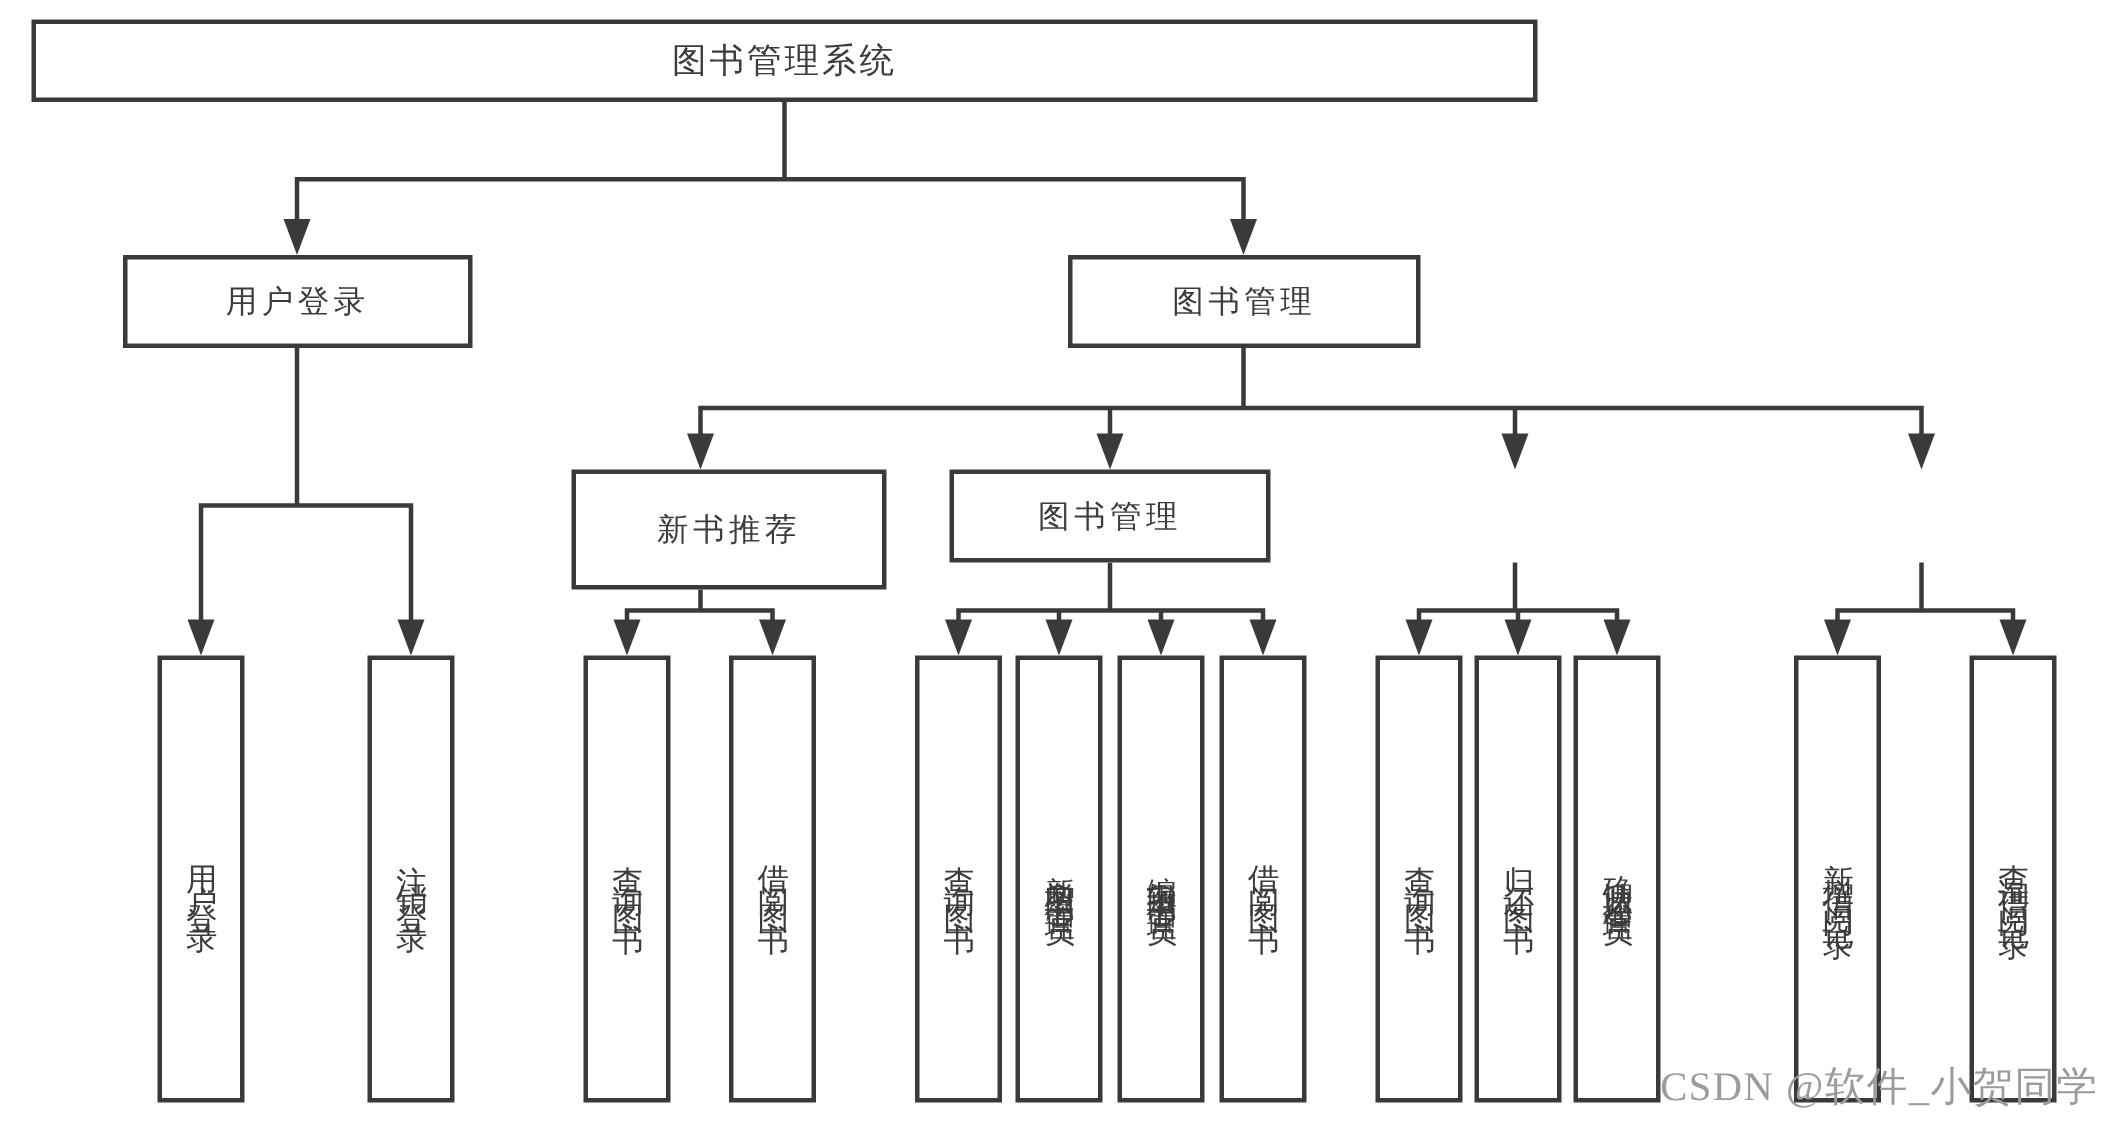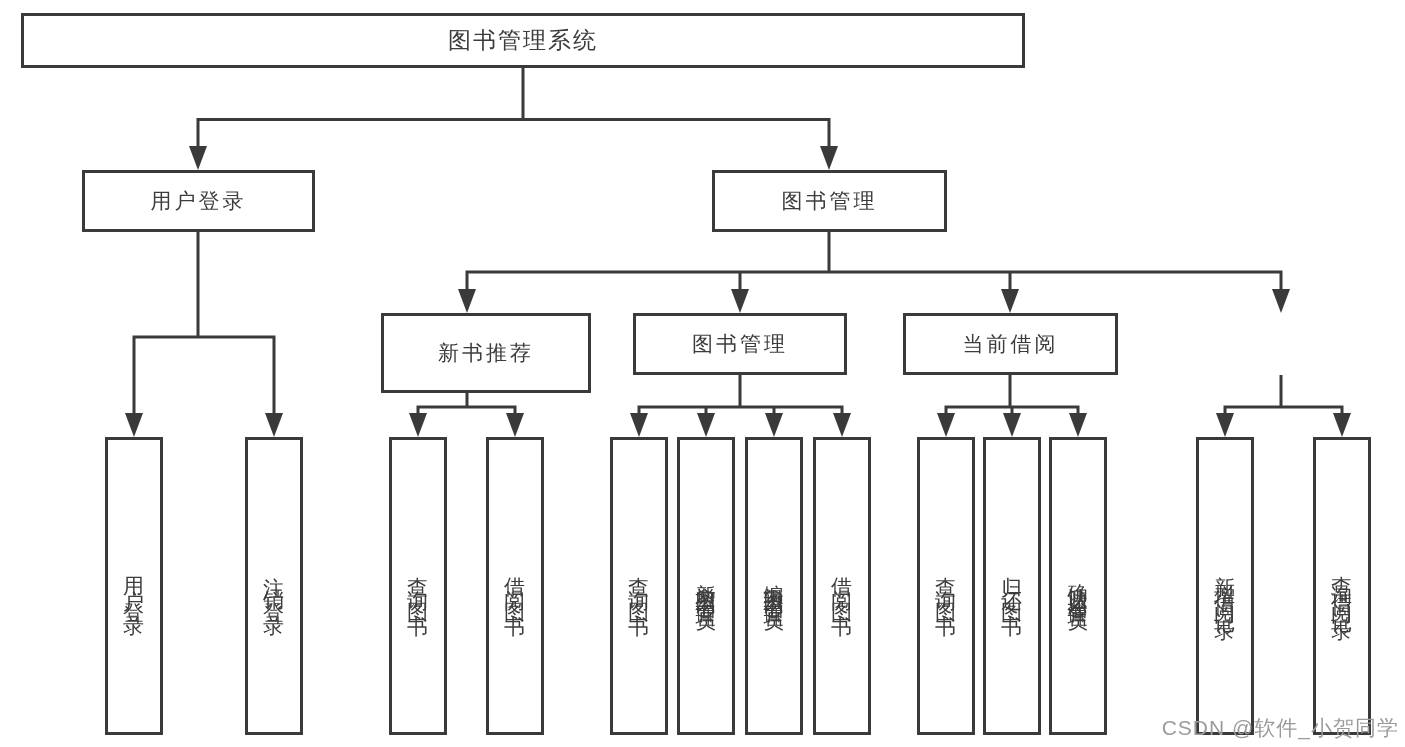--- a/index.html
+++ b/index.html
@@ -37,23 +37,24 @@
     line-height:1;
     letter-spacing:13px;
     color:var(--ink);
     white-space:nowrap;
   }
   .vtext.mid{letter-spacing:9px;}
   .vtext.long{font-size:20px;letter-spacing:4px;}
   .watermark{
     position:absolute;
     right:6px;bottom:5px;
-    font-size:21px;
+    font-size:27px;
     color:var(--wm);
     letter-spacing:1px;
+    font-family:Liberation Serif, serif;
   }
 </style>
 </head>
 <body>
 
 <div class="canvas">
 
   <svg class="edges" viewBox="0 0 1405 747" xmlns="http://www.w3.org/2000/svg">
     <path class="seg" d="
       M523,68 V121
@@ -110,21 +111,20 @@
     <polygon class="arrow" points="1333,413 1351,413 1342,437"></polygon>
   </svg>
 
   <div class="box root-box" style="left:21px;top:13px;width:1004px;height:55px">图书管理系统</div>
 
   <div class="box lvl" style="left:82px;top:170px;width:233px;height:62px">用户登录</div>
   <div class="box lvl" style="left:712px;top:170px;width:235px;height:62px">图书管理</div>
 
   <div class="box lvl" style="left:381px;top:313px;width:210px;height:80px">新书推荐</div>
   <div class="box lvl" style="left:633px;top:313px;width:214px;height:62px">图书管理</div>
-  <div class="box lvl" style="left:903px;top:313px;width:215px;height:62px">当前借阅</div>
 
   <div class="box leaf" style="left:105px;top:437px">
     <span class="vtext">用户登录</span>
   </div>
   <div class="box leaf" style="left:245px;top:437px">
     <span class="vtext">注销登录</span>
   </div>
 
   <div class="box leaf" style="left:389px;top:437px">
     <span class="vtext">查询图书</span>

